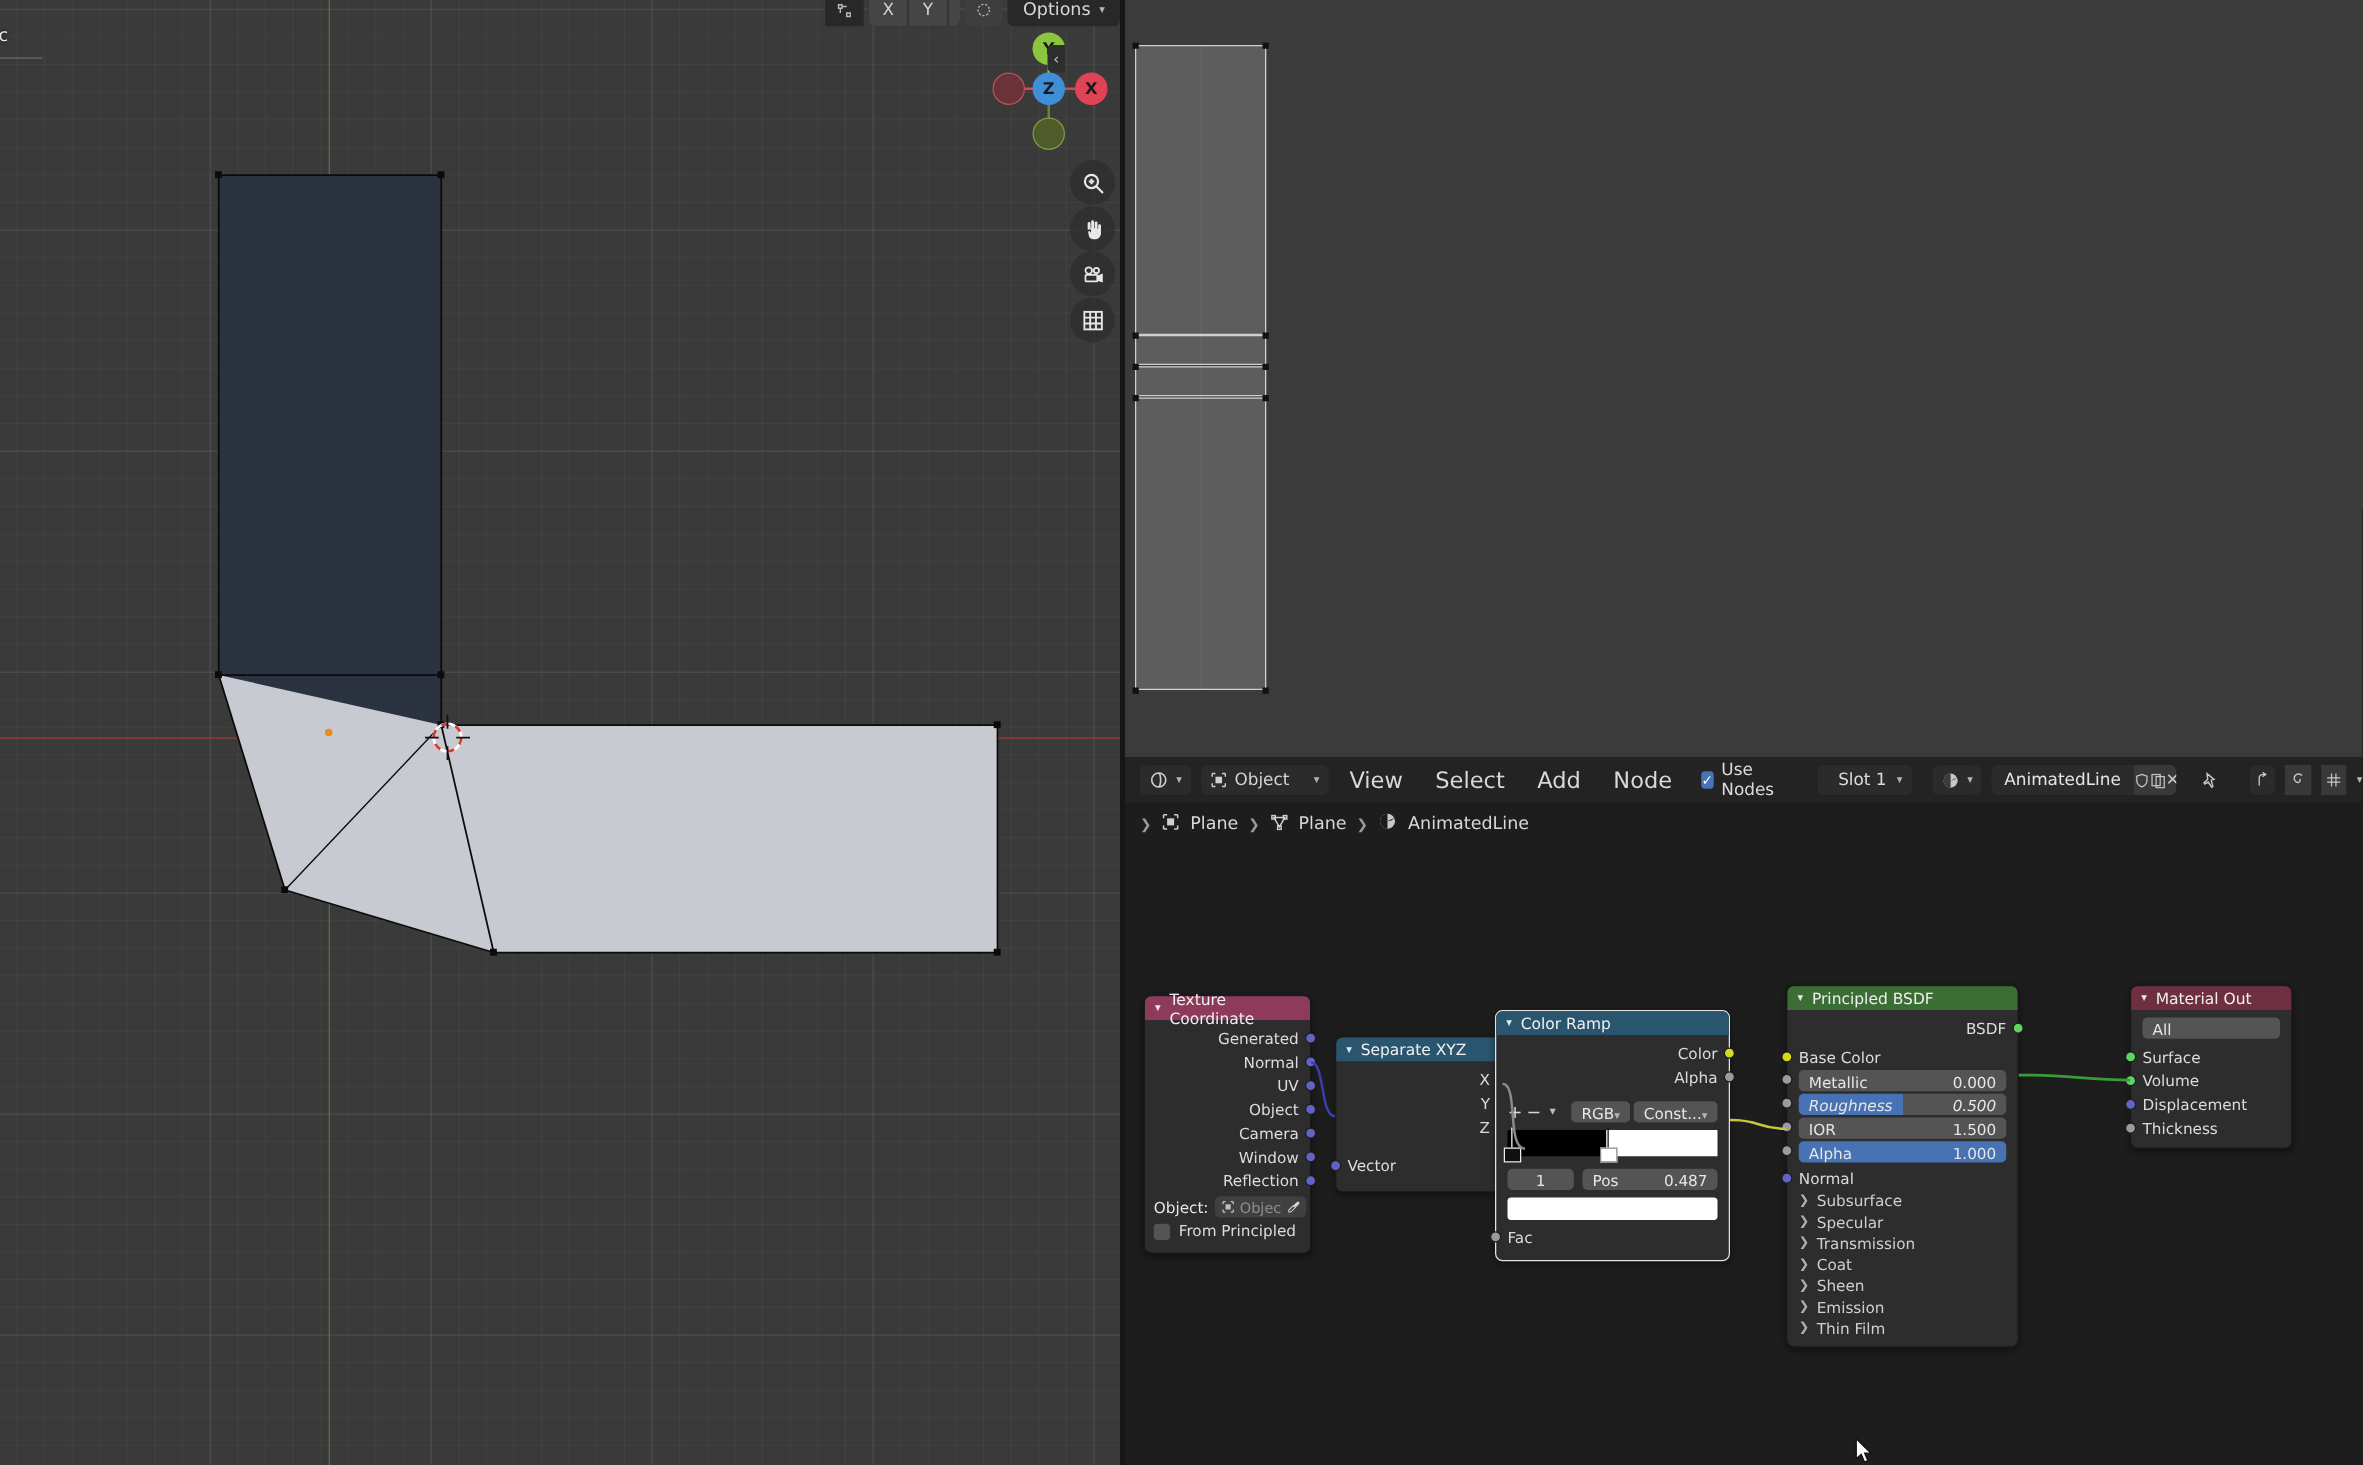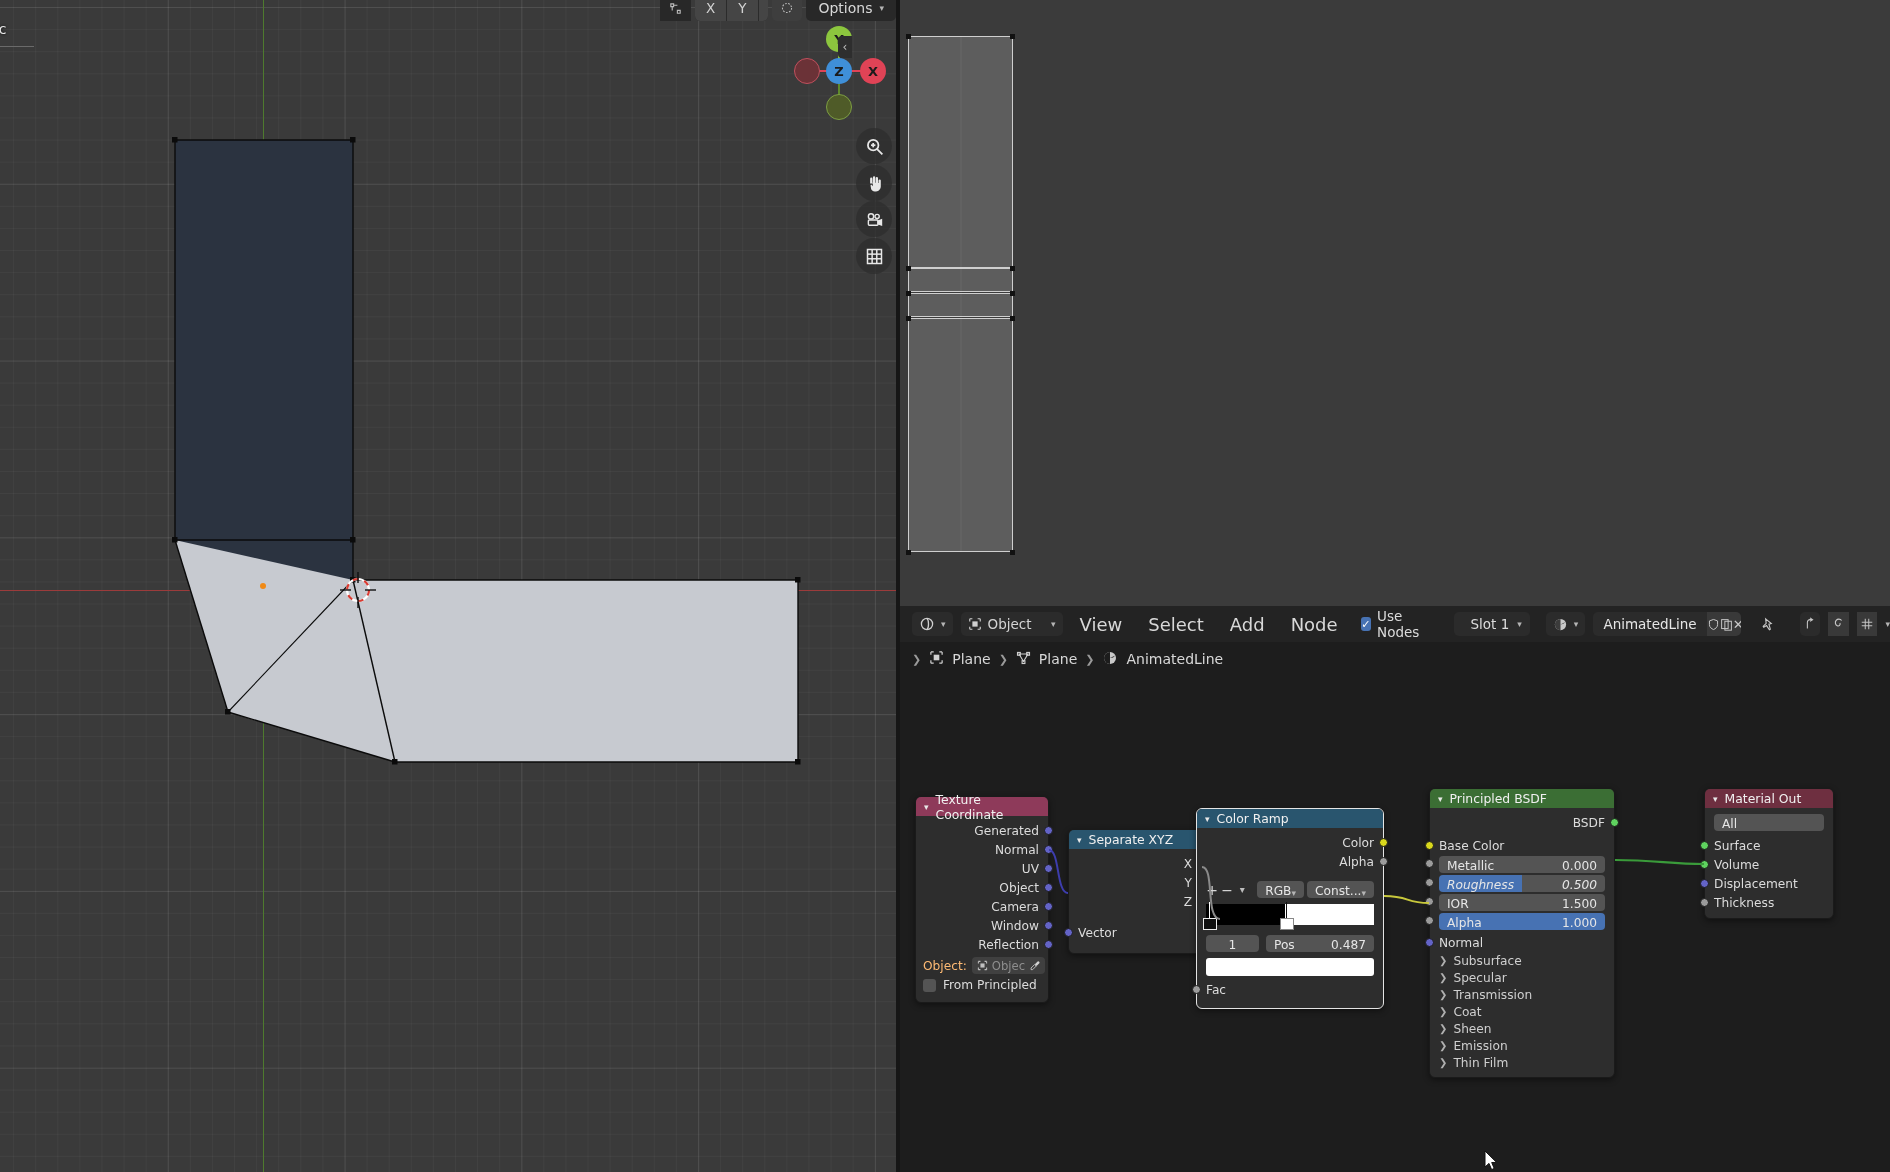--- a/index.html
+++ b/index.html
@@ -455,21 +455,21 @@
         </div>
         <div class="row out">
           <span>Window</span>
           <span class="sock" style="right:-5px;background:#6363c7;"></span>
         </div>
         <div class="row out">
           <span>Reflection</span>
           <span class="sock" style="right:-5px;background:#6363c7;"></span>
         </div>
         <div style="display:flex;align-items:center;gap:5px;padding:3px 7px 2px 7px;">
-          <span style="font-size:12.2px;color:#fdba74;">Object:</span>
+          <span style="font-size:12.2px;color:#e5e5e5;">Object:</span>
           <div style="flex:1;height:17px;background:#404040;border-radius:4px;display:flex;align-items:center;gap:4px;padding:0 5px;">
             <svg width="11" height="11" viewBox="0 0 16 16">
                 <path d="M2 2h3M2 2v3M14 2h-3M14 2v3M2 14h3M2 14v-3M14 14h-3M14 14v-3" stroke="#c0c0c0" stroke-width="1.5" fill="none"></path>
                 <rect x="5" y="5" width="6" height="6" fill="#c0c0c0"></rect>
               </svg>
             <span style="font-size:11.6px;color:#8e8e8e;">Objec</span>
             <svg style="margin-left:auto" width="11" height="11" viewBox="0 0 16 16">
                 <path d="M12.5 2.2a1.8 1.8 0 012.5 2.5L11 8.7l-2.5-2.5z" fill="#d4d4d4"></path>
                 <path d="M8.2 6.5L3 11.7V14h2.3l5.2-5.2z" fill="none" stroke="#d4d4d4" stroke-width="1.2"></path>
               </svg>

